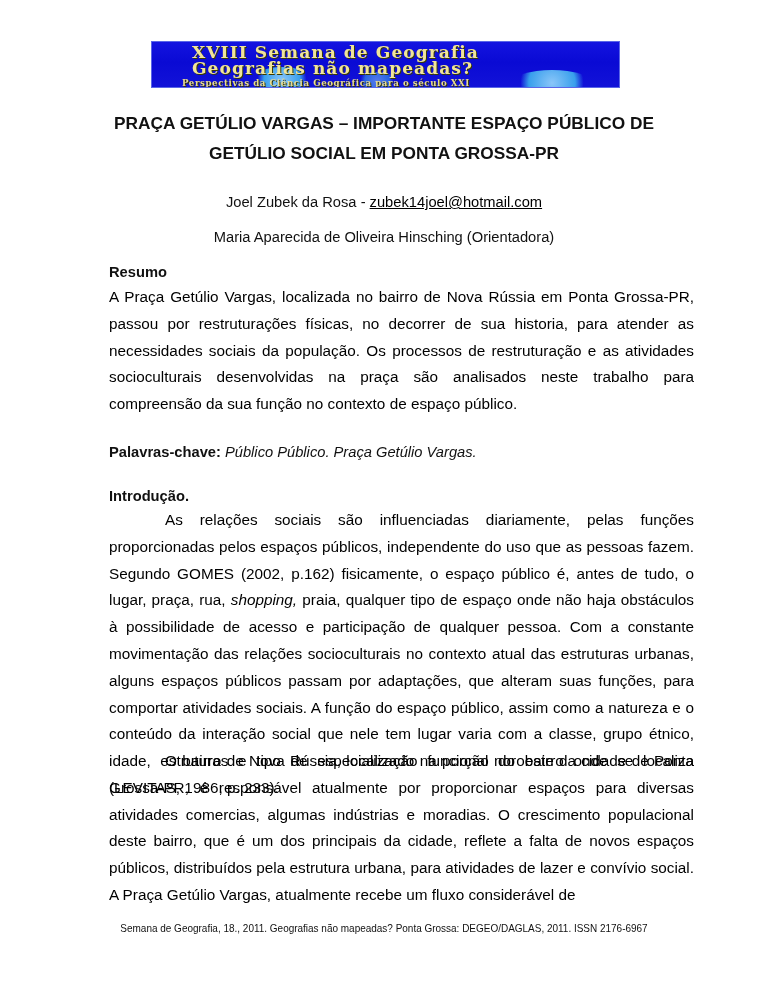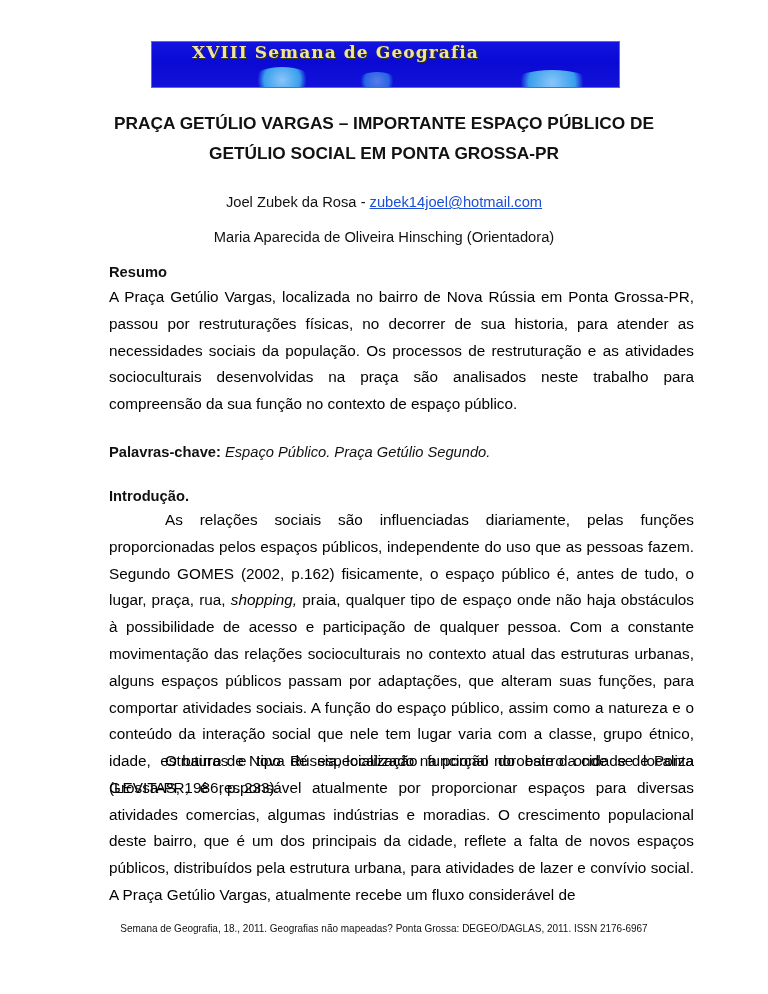--- a/index.html
+++ b/index.html
@@ -107,21 +107,21 @@
       left: 60px;
       width: 648px;
       text-align: center;
       font-size: 14.7px;
       line-height: 18px;
       color: #111;
     }
     .author-1 { top: 193px; }
     .author-2 { top: 228px; }
     .author a {
-      color: #1d4ed8;
+      color: #000000;
       text-decoration: underline;
     }
 
     .heading {
       position: absolute;
       left: 109px;
       font-weight: bold;
       font-size: 14.7px;
       line-height: 18px;
       color: #111;
@@ -166,37 +166,39 @@
     }
   </style>
 </head>
 <body>
 
 <div class="banner">
   <div class="map-blob b1"></div>
   <div class="map-blob b2"></div>
   <div class="map-blob b3"></div>
   <div class="banner-line1">XVIII Semana de Geografia</div>
+  <div class="banner-line2">Geografias não mapeadas?</div>
+  <div class="banner-line3">Perspectivas da Ciência Geográfica para o século XXI</div>
   <div class="banner-line4">ISSN 2176-6967</div>
 </div>
 
 <h1 class="title title-1">PRAÇA GETÚLIO VARGAS – IMPORTANTE ESPAÇO PÚBLICO DE</h1>
 <h1 class="title title-2">GETÚLIO SOCIAL EM PONTA GROSSA-PR</h1>
 
 <div class="author author-1">
   <span>Joel Zubek da Rosa</span><span> - </span><a title="zubek14joel@hotmail.com">zubek14joel@hotmail.com</a>
 </div>
 <div class="author author-2">Maria Aparecida de Oliveira Hinsching (Orientadora)</div>
 
 <div class="heading" style="top:263px;">Resumo</div>
 <p class="para" style="top:284px;">A Praça Getúlio Vargas, localizada no bairro de Nova Rússia em Ponta Grossa-PR, passou por restruturações físicas, no decorrer de sua historia, para atender as necessidades sociais da população. Os processos de restruturação e as atividades socioculturais desenvolvidas na praça são analisados neste trabalho para compreensão da sua função no contexto de espaço público.</p>
 
 <div class="keywords">
   <span class="kw-label">Palavras-chave:</span>
-  <span class="kw-value">Espaço Público. Praça Getúlio Segundo.</span>
+  <span class="kw-value">Público Público. Praça Getúlio Vargas.</span>
 </div>
 
 <div class="heading" style="top:487px;">Introdução.</div>
 
 <p class="para indent" style="top:507px;"><span>As relações sociais são influenciadas diariamente, pelas funções proporcionadas pelos espaços públicos, independente do uso que as pessoas fazem. Segundo GOMES (2002, p.162) fisicamente, o espaço público é, antes de tudo, o lugar, praça, rua, </span><span class="ital">shopping,</span><span> praia, qualquer tipo de espaço onde não haja obstáculos à possibilidade de acesso e participação de qualquer pessoa. Com a constante movimentação das relações socioculturais no contexto atual das estruturas urbanas, alguns espaços públicos passam por adaptações, que alteram suas funções, para comportar atividades sociais. A função do espaço público, assim como a natureza e o conteúdo da interação social que nele tem lugar varia com a classe, grupo étnico, idade, estruturas e tipo de especialização funcional do bairro onde se localiza (LEVITAS, 1986, p. 233).</span></p>
 
 <p class="para indent" style="top:748px;">O bairro de Nova Rússia, localizado na porção noroeste da cidade de Ponta Grossa-PR, é responsável atualmente por proporcionar espaços para diversas atividades comercias, algumas indústrias e moradias. O crescimento populacional deste bairro, que é um dos principais da cidade, reflete a falta de novos espaços públicos, distribuídos pela estrutura urbana, para atividades de lazer e convívio social.  A Praça Getúlio Vargas, atualmente recebe um fluxo considerável de</p>
 
 <div class="footer">Semana de Geografia, 18., 2011. Geografias não mapeadas?  Ponta Grossa: DEGEO/DAGLAS, 2011. ISSN 2176-6967</div>
 

